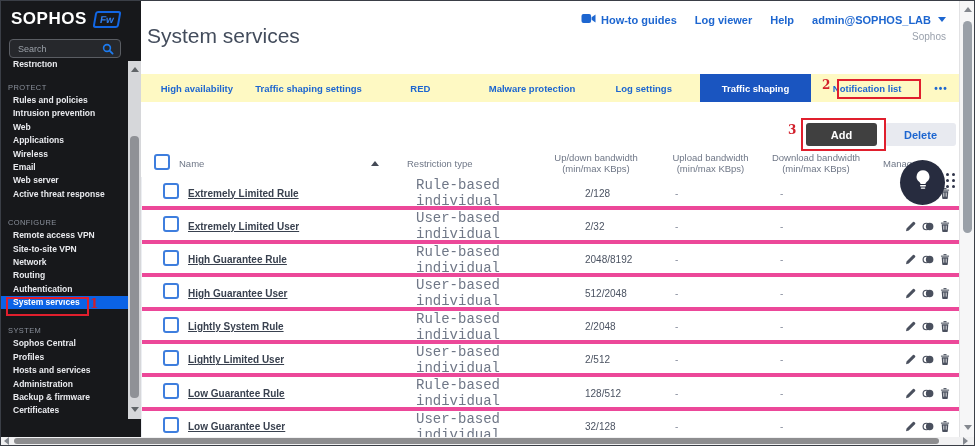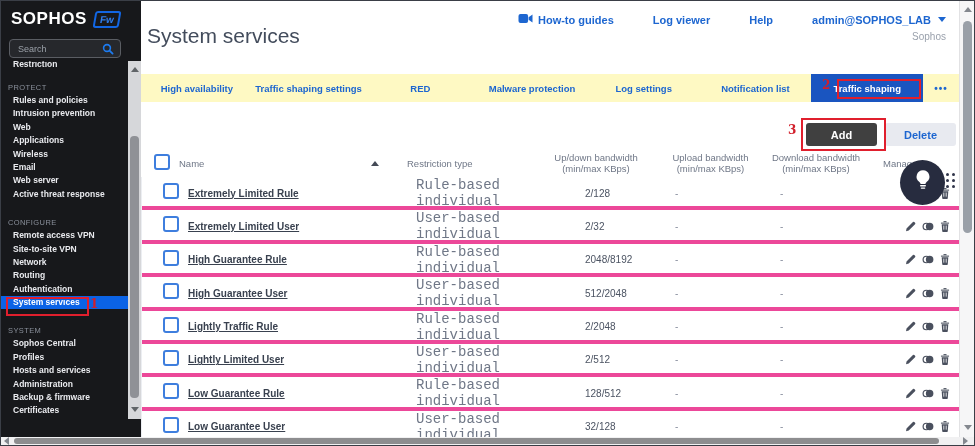--- a/index.html
+++ b/index.html
@@ -23,21 +23,21 @@
   
   .snav-scroll{position:absolute;left:127px;top:60px;width:13px;height:358px;background:#d6d7da;}
   .snav-thumb{position:absolute;left:2px;top:75px;width:9px;height:262px;background:#8f9196;border-radius:4px;}
   .tri{width:0;height:0;position:absolute;}
   .tri-up-sb{left:3px;top:6px;border-left:4px solid transparent;border-right:4px solid transparent;border-bottom:5px solid #606468;}
   .tri-down-sb{left:3px;top:346px;border-left:4px solid transparent;border-right:4px solid transparent;border-top:5px solid #606468;}
 
   
   .page-title{position:absolute;left:146px;top:9px;font-size:21px;color:#434c5c;font-weight:400;}
   .top-links{position:absolute;right:28px;top:12px;display:flex;align-items:center;gap:18px;}
-  .top-link{font-size:11px;color:#1d66d0;font-weight:bold;display:flex;align-items:center;gap:5px;cursor:pointer;white-space:nowrap;margin-left:21px;}
+  .top-link{font-size:11px;color:#1d66d0;font-weight:bold;display:flex;align-items:center;gap:5px;cursor:pointer;white-space:nowrap;}
   .caret-down{width:0;height:0;border-left:4px solid transparent;border-right:4px solid transparent;border-top:5px solid #1d66d0;margin-left:2px;}
   .brand-text{position:absolute;right:28px;top:30px;font-size:10px;color:#9aa1ac;}
 
   
   .tabstrip{position:absolute;left:140px;top:73px;width:818px;height:28px;display:flex;background:#fef9c3;}
   .tab{flex:1;display:flex;align-items:center;justify-content:center;font-size:9.5px;font-weight:bold;color:#1d66d0;cursor:pointer;white-space:nowrap;}
   .tab.active{background:#1a55c0;color:#fff;}
   .tab-more{width:36px;display:flex;align-items:center;justify-content:center;color:#1d66d0;font-weight:bold;font-size:10px;letter-spacing:1px;cursor:pointer;}
 
   
@@ -163,22 +163,22 @@
     </span>
   </div>
   <div class="brand-text">Sophos</div>
 
   <div class="tabstrip" id="tabstrip">
       <div class="tab">High availability</div>
       <div class="tab">Traffic shaping settings</div>
       <div class="tab">RED</div>
       <div class="tab">Malware protection</div>
       <div class="tab">Log settings</div>
+      <div class="tab active">Traffic shaping</div>
       <div class="tab">Notification list</div>
-      <div class="tab active">Traffic shaping</div>
       <div class="tab-more">•••</div>
     </div>
 
   <button class="btn btn-add">Add</button>
   <button class="btn btn-delete">Delete</button>
 
   <div class="thead tgrid">
     <div><span class="cb"></span></div>
     <div class="th-name">
       <span>Name</span>
@@ -313,21 +313,21 @@
               <rect x="6" y="0.8" width="4" height="1.5" fill="#4a505e"></rect>
               <rect x="2.6" y="2.8" width="10.8" height="1.4" fill="#4a505e"></rect>
               <path d="M3.6 5h8.8l-.7 9.4a1 1 0 0 1-1 .9H5.3a1 1 0 0 1-1-.9z" fill="#4a505e"></path>
               <path d="M6.4 6.8v5.4 M9.6 6.8v5.4" stroke="#fff" stroke-width="1.1"></path>
             </svg>
           </span>
         </div>
       </div>
       <div class="trow tgrid">
         <div><span class="cb"></span></div>
-        <div class="cell-name"><a>Lightly Traffic Rule</a></div>
+        <div class="cell-name"><a>Lightly System Rule</a></div>
         <div class="cell-type">Rule-based individual</div>
         <div class="cell-updown">2/2048</div>
         <div class="cell-dash">-</div>
         <div class="cell-dash">-</div>
         <div class="cell-manage">
           <span class="mi">
             <svg width="13" height="13" viewBox="0 0 16 16">
               <path d="M2.5 13.8l.6-3.4L11 2.5a1.1 1.1 0 0 1 1.6 0l1 1a1.1 1.1 0 0 1 0 1.6L5.8 13z" fill="#4a505e"></path>
             </svg>
           </span>

